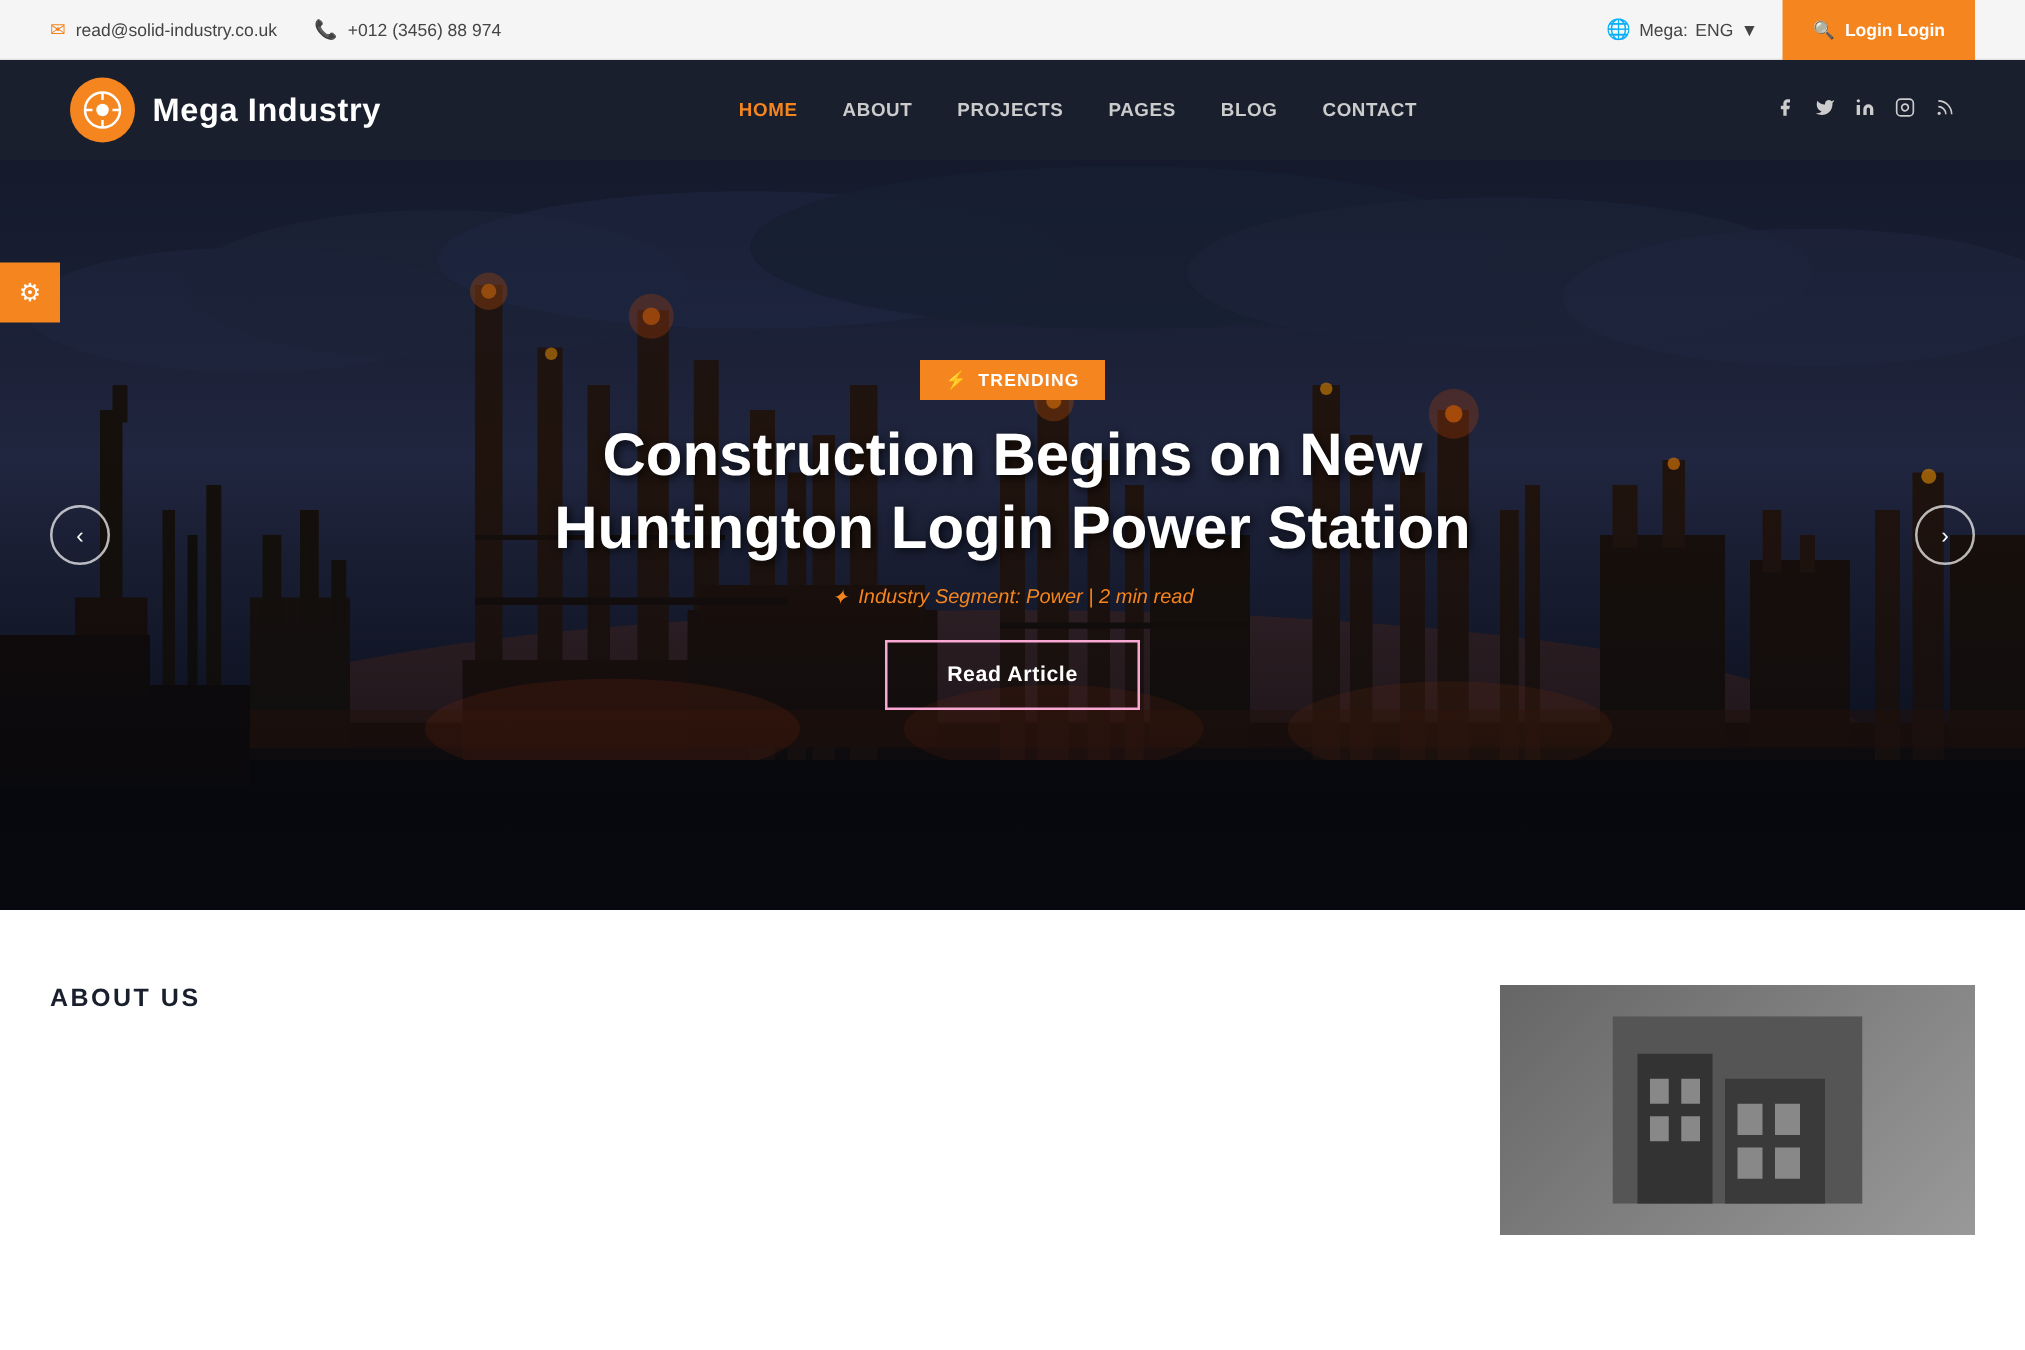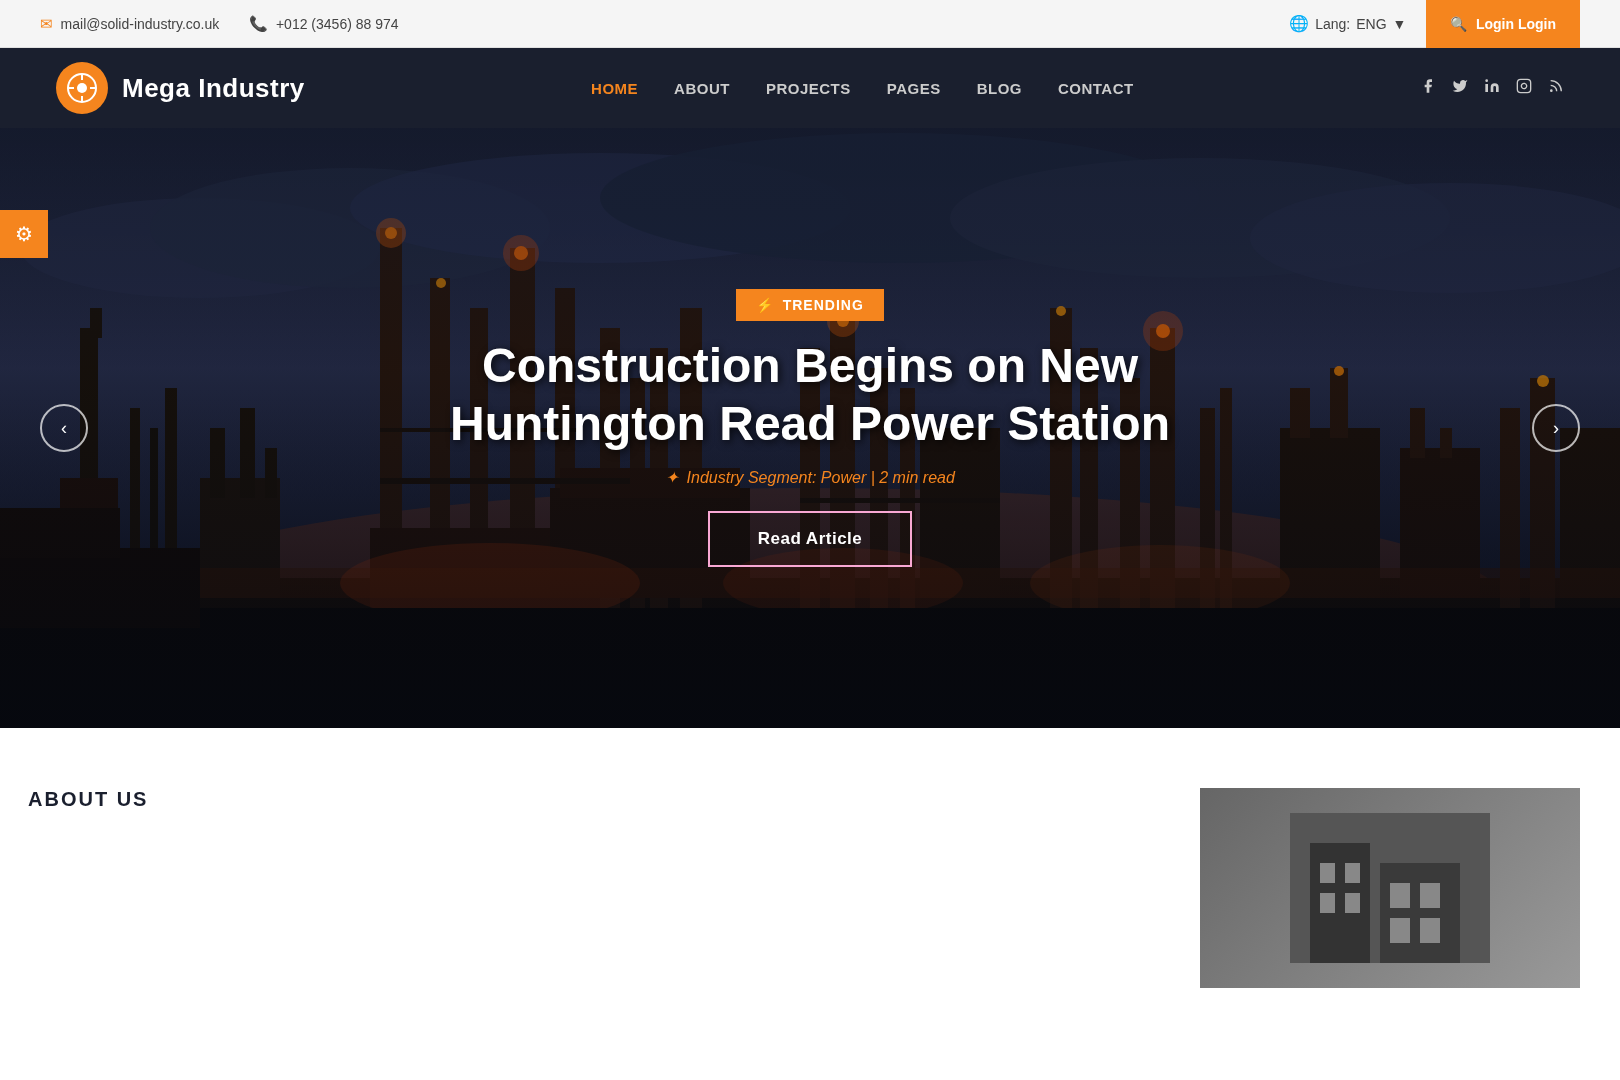--- a/index.html
+++ b/index.html
@@ -228,21 +228,21 @@
       align-items: center;
       justify-content: center;
       z-index: 10;
     }
     .slider-arrow-left { left: 40px; }
     .slider-arrow-right { right: 40px; }
 
     
     .about-section {
       background: #fff;
-      padding: 60px 40px 0 28px;
+      padding: 60px 40px 0 40px;
       display: flex;
       align-items: flex-start;
       gap: 48px;
     }
     .about-text {
       flex: 1;
     }
     .about-label {
       color: #1a1f2e;
       font-size: 20px;
@@ -275,31 +275,31 @@
   </style>
 </head>
 <body>
 
 <div class="page-wrapper">
 
   <div class="top-bar">
     <div class="top-bar-left">
       <div class="top-bar-item">
         <span class="top-bar-icon">✉</span>
-        <span>mail@solid-industry.co.uk</span>
+        <span>read@solid-industry.co.uk</span>
       </div>
       <div class="top-bar-item">
         <span class="top-bar-icon">📞</span>
         <span>+012 (3456) 88 974</span>
       </div>
     </div>
     <div class="top-bar-right">
       <div class="lang-selector">
         <span class="lang-globe">🌐</span>
-        <span>Lang:</span>
+        <span>Mega:</span>
         <span>ENG</span>
         <span>▼</span>
       </div>
       <button class="client-login-btn">
         <span>🔍</span>
         <span>Login Login</span>
       </button>
     </div>
   </div>
 
@@ -490,21 +490,21 @@
       <rect x="0" y="380" width="120" height="50" fill="#150a03"></rect>
     </svg>
 
     <div class="hero-bg"></div>
 
     <div class="hero-content">
       <div class="trending-badge">
         <span>⚡</span>
         <span>TRENDING</span>
       </div>
-      <h1 class="hero-title">Construction Begins on New Huntington Read Power Station</h1>
+      <h1 class="hero-title">Construction Begins on New Huntington Login Power Station</h1>
       <div class="hero-meta">
         <span>✦</span>
         <span>Industry Segment: Power | 2 min read</span>
       </div>
       <button class="read-article-btn">
         <span>Read Article</span>
       </button>
     </div>
 
     <button class="slider-arrow slider-arrow-left">

